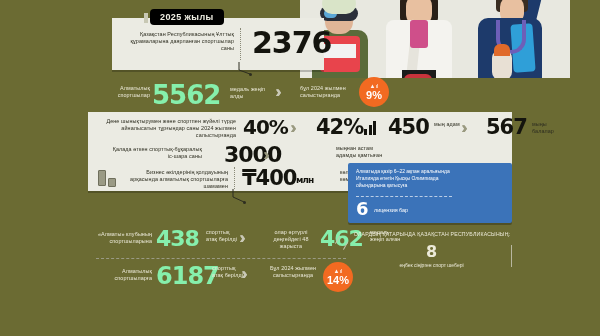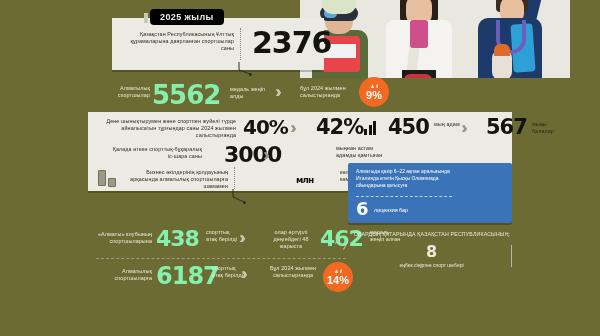--- a/index.html
+++ b/index.html
@@ -229,20 +229,21 @@
     <div class="big" style="position:absolute; left:120px; top:30px; font-size:22px; line-height:26px;margin-left:16px;">3000</div>
     <div class="chev chev-d" style="position:absolute; left:176px; top:33px;">›››</div>
     <div class="lbl lbl-l" style="position:absolute; left:248px; top:33px; width:50px;">мыңнан астам адамды қамтыған</div>
 
     <div class="coins" style="left:8px; top:58px; width:22px; height:18px;">
       <span class="stack" style="left:2px; top:0; width:8px; height:16px; border-radius:1px;"></span>
       <span class="stack" style="left:12px; top:8px; width:8px; height:9px; border-radius:1px;"></span>
     </div>
     <div class="lbl lbl-r" style="position:absolute; left:32px; top:57px; width:108px;">Бизнес өкілдерінің қолдауының арқасында алматылық спортшыларға шамамен</div>
     <div class="vline" style="left:146px; top:55px; height:22px;"></div>
+    <div class="big" style="position:absolute; left:154px; top:54px; font-size:21px; line-height:24px;">₸400</div>
     <div class="big" style="position:absolute; left:208px; top:63px; font-size:9px; line-height:10px;">млн</div>
     <div class="lbl lbl-l" style="position:absolute; left:252px; top:57px; width:58px;">көлемінде қосымша көмек көрсетілді</div>
     <div class="connector" style="left:144px; top:77px; width:16px; height:14px;">
       <svg width="18" height="16" viewBox="0 0 18 16">
           <path d="M1 0 L1 8 L12 13" stroke="#2d2d20" stroke-width="1" fill="none"></path>
         </svg>
       <span class="dot" style="left:11px; top:12px;"></span>
     </div>
   </div>
 

